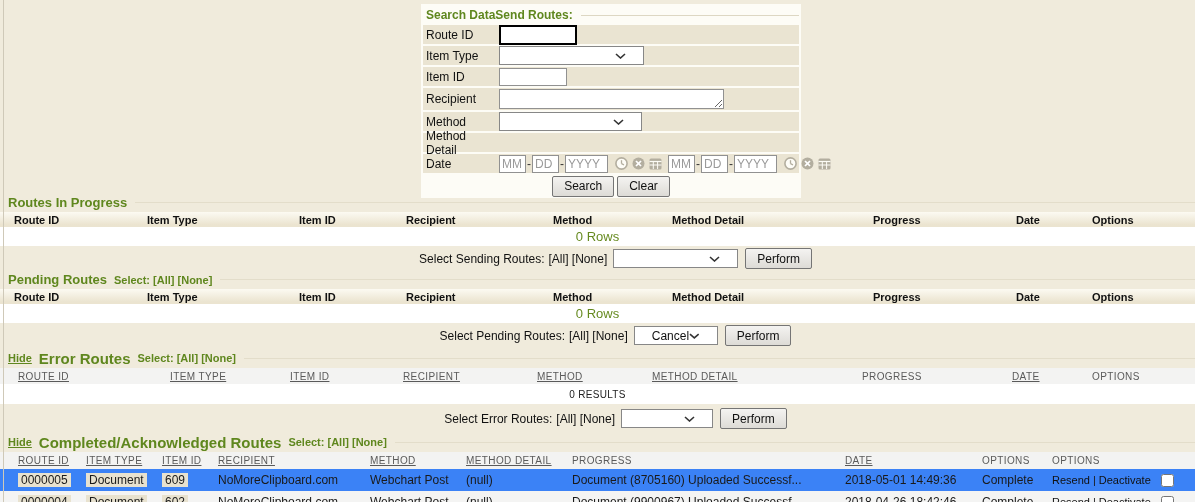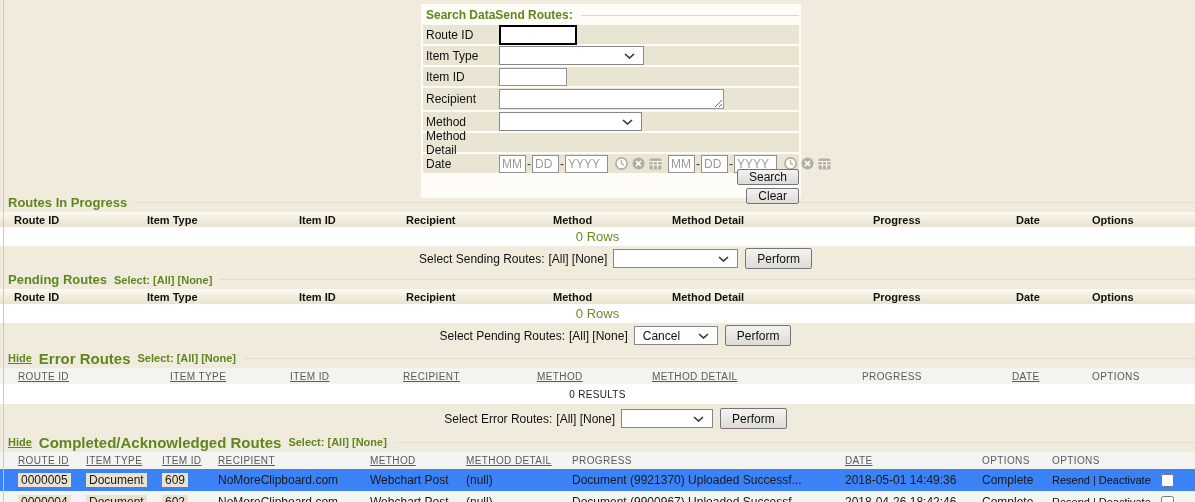--- a/index.html
+++ b/index.html
@@ -33,35 +33,35 @@
   }
   .form-row.tall { height: 22px; }
   .form-label { width: 73px; flex: 0 0 73px; font-size: 12px; color: #111; }
   .txt {
     height: 17px; border: 1px solid #919191; background: #fff;
     font-family: "Liberation Sans", sans-serif; font-size: 12px; padding: 8px 2px;
   }
   .txt.focused { border: 2px solid #000; }
   .sel-sim {
     display: inline-flex; align-items: center; justify-content: space-between;
-    background: #fff; border: 1px solid #878787; height: 19px; padding: 0 8px;
+    background: #fff; border: 1px solid #878787; height: 19px; padding: 0 17px;
     cursor: default;
   }
   .sel-sim .sel-text { font-size: 12px; color: #111; }
   textarea.recipient {
     width: 225px; height: 20px; border: 1px solid #919191; resize: both;
     font-family: "Liberation Sans", sans-serif; font-size: 12px;
   }
   .date-row .dash { margin: 0 1px; color: #333; }
   .date-txt { width: 27px; }
   .date-txt.yyyy { width: 43px; }
   .date-icons { display: inline-flex; gap: 4px; margin: 0 6px 0 7px; align-items: center; }
   .btn-row {
     background: #fdfcf6; height: 23px; display: flex; justify-content: center;
-    align-items: flex-end; gap: 3px; padding: 1px 0 2px 0; flex-direction: column;
+    align-items: center; gap: 3px; padding: 1px 0 2px 0;
   }
   .btn {
     font-family: "Liberation Sans", sans-serif; font-size: 12px; color: #111;
     background: linear-gradient(180deg, #f4f3f1 0%, #dddbd6 100%);
     border: 1px solid #757575; border-radius: 2px; height: 21px; padding: 0 11px;
     cursor: default;
   }
   input::placeholder, textarea::placeholder { color: #9a9a9a; }
 
   
@@ -354,21 +354,21 @@
     <span class="hcell">OPTIONS</span>
   </div>
 
   <div class="grid comp-grid data-row">
     <span class="cell"><span class="hl">0000005</span></span>
     <span class="cell"><span class="hl">Document</span></span>
     <span class="cell"><span class="hl">609</span></span>
     <span class="cell">NoMoreClipboard.com</span>
     <span class="cell">Webchart Post</span>
     <span class="cell">(null)</span>
-    <span class="cell">Document (9921370) Uploaded Successf...</span>
+    <span class="cell">Document (8705160) Uploaded Successf...</span>
     <span class="cell">2018-05-01 14:49:36</span>
     <span class="cell">Complete</span>
     <span class="cell opt-cell">
       <span class="opt-links"><a>Resend</a><span class="opt-sep">|</span><a>Deactivate</a></span>
       <input type="checkbox" style="">
     </span>
   </div>
 
   <div class="grid comp-grid data-row alt">
     <span class="cell"><span class="hl">0000004</span></span>

